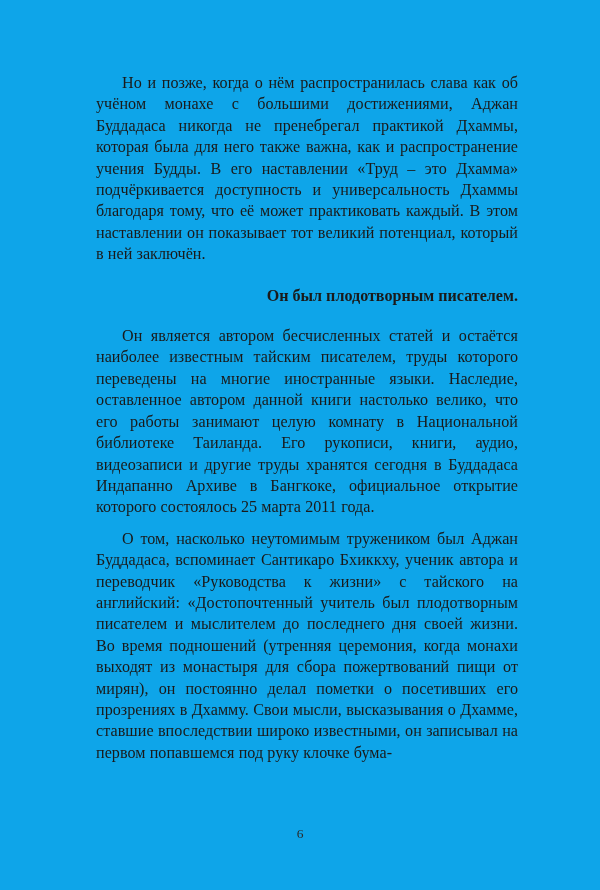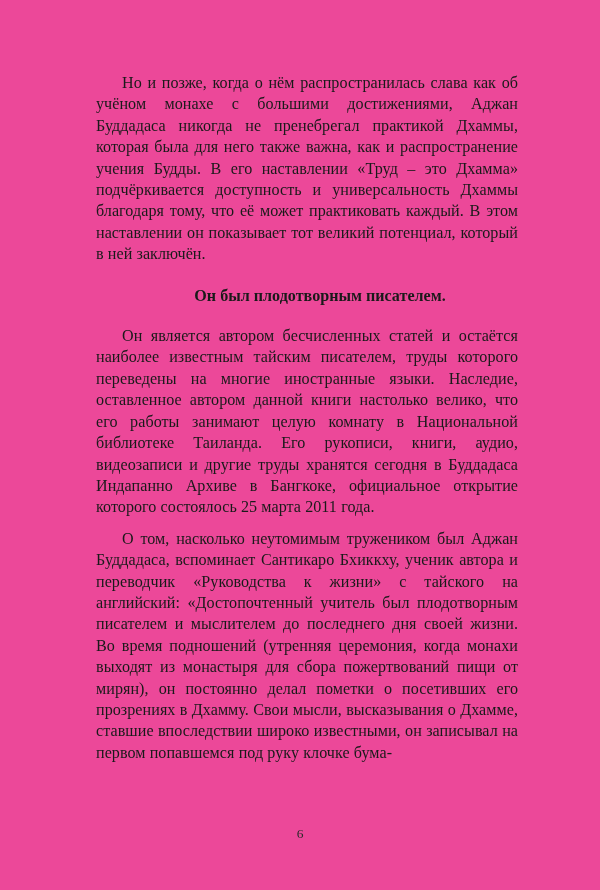--- a/index.html
+++ b/index.html
@@ -14,21 +14,21 @@
     overflow: hidden;
     font-family: "Liberation Serif", "DejaVu Serif", serif;
     color: #1a1a1a;
     -webkit-font-smoothing: antialiased;
   }
 
   .page {
     position: relative;
     width: 600px;
     height: 890px;
-    background: #ec4899;
+    background: #0ea5e9;
     box-sizing: border-box;
   }
 
   .text-block {
     position: absolute;
     left: 96px;
     top: 72px;
     width: 422px;
   }
 
@@ -43,21 +43,21 @@
     hyphens: manual;
   }
 
   .para:last-of-type {
     margin-bottom: 0;
   }
 
   .section-heading {
     margin: 20px 0 19px 0;
     text-indent: 26px;
-    text-align: center;
+    text-align: right;
     font-size: 16.1px;
     line-height: 21.4px;
     font-weight: bold;
   }
 
   .page-number {
     position: absolute;
     left: 0;
     right: 0;
     top: 826px;

